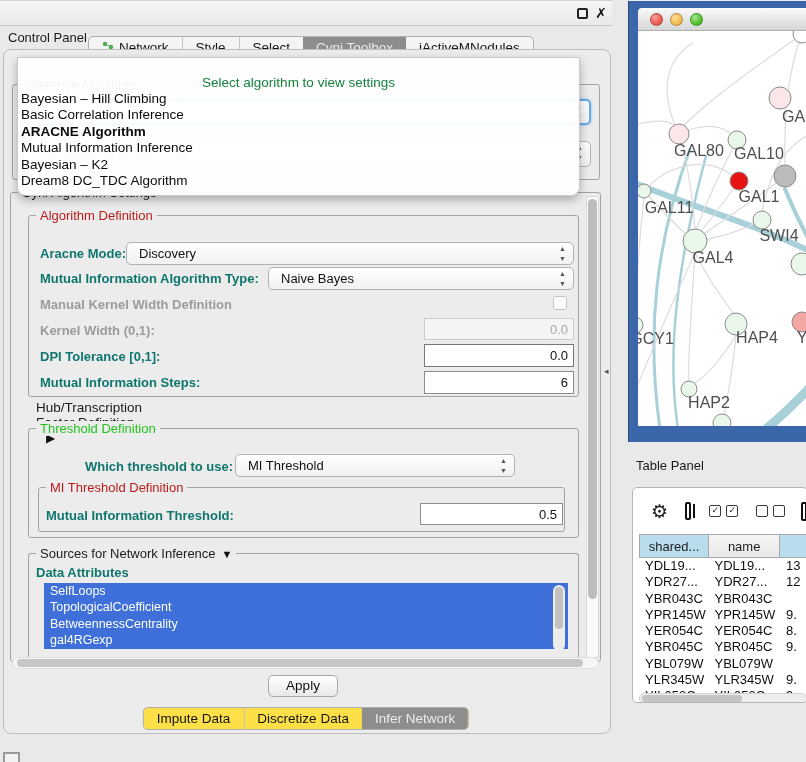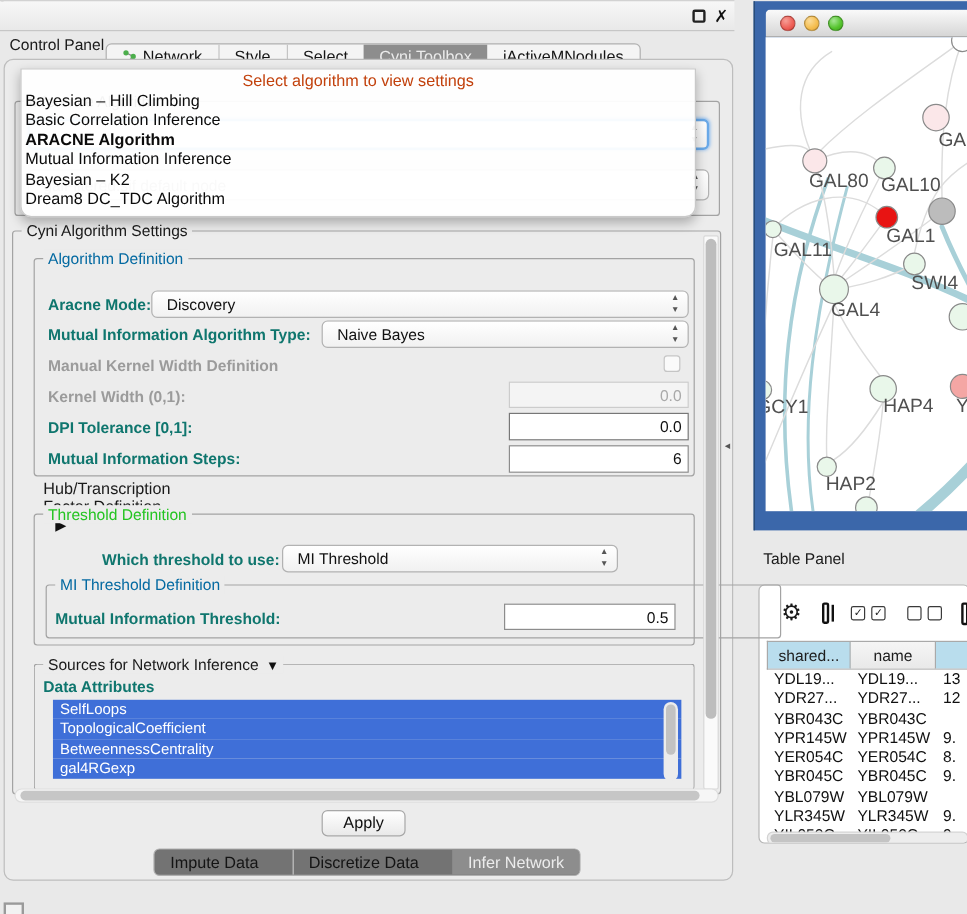--- a/index.html
+++ b/index.html
@@ -14,43 +14,43 @@
   #cp-float { position:absolute; right:24px; top:7px; width:11px; height:11px; border:2px solid #222; border-radius:2px; }
   #cp-close { position:absolute; right:5px; top:4px; font-size:14px; font-weight:bold; color:#111; }
 
   #top-tabs { left:88px; top:36px; height:23px; display:flex; border:1px solid #b0b0b0; border-radius:5px;
     background:#f4f4f4; overflow:hidden; }
   .tab { font-size:13.5px; line-height:21px; padding:0 13px; color:#141414; white-space:nowrap; display:flex; align-items:center; gap:5px; }
   .tab + .tab { border-left:1px solid #c4c4c4; }
   .tab.selected { background:#8d8d8d; color:#ececec; border-left:none; }
   .tab.selected + .tab { border-left:none; }
   #bottom-tabs { top:707px; left:306px; transform:translateX(-50%); height:23px; display:flex;
-    border:1px solid #b0b0b0; border-radius:5px; background:#737373; overflow:hidden;gap:15px; }
+    border:1px solid #b0b0b0; border-radius:5px; background:#fde047; overflow:hidden; }
 
   #main-panel { left:3px; top:49px; width:608px; height:685px; background:#ececec;
     border:1px solid #bdbdbd; border-radius:8px; }
 
   .groupbox { position:absolute; border:1px solid #a3a3a3; border-radius:3px; }
   .group-title { position:absolute; top:-8px; left:7px; background:#ececec; padding:0 4px; font-size:13px; color:#1a1a1a; white-space:nowrap; }
-  .group-title.blue { color:#0369a1; }
+  .group-title.blue { color:#b91c1c; }
   .group-title.green { color:#24c421; }
 
   .fieldlabel { position:absolute; font-size:13px; font-weight:bold; color:#0f766e; white-space:nowrap; }
   .fieldlabel.disabled { color:#9b9b9b; }
   .combo { position:absolute; background:linear-gradient(#ffffff,#f1f1f1); border:1px solid #b2b2b2;
     border-radius:5px; font-size:13px; display:flex; align-items:center; padding-left:12px; }
   .combo .arrows { position:absolute; right:7px; top:1px; font-size:7px; color:#555; line-height:10px; text-align:center; }
   .tfield { position:absolute; background:#fff; border:1px solid #8c8c8c; font-size:13px;
     display:flex; align-items:center; justify-content:flex-end; padding-right:5px; }
   .tfield.disabled { background:#f4f4f4; border-color:#cccccc; color:#a9a9a9; }
 
   
   #algo-popup { left:17px; top:57px; width:563px; background:rgba(255,255,255,0.95);
     border:1px solid #c9c9c9; border-radius:0 0 9px 9px; box-shadow:0 4px 10px rgba(0,0,0,0.28); padding-bottom:6px; z-index:30; }
-  #algo-placeholder { text-align:center; color:#c2410c; font-size:13.5px; padding:2px 0 1px 0; }
+  #algo-placeholder { text-align:center; color:#15803d; font-size:13.5px; padding:17px 0 1px 0; }
   .algo-item { font-size:13.5px; color:#0b0b0b; padding:0 0 0 3px; line-height:16.4px; white-space:nowrap; }
   .algo-item.selected { font-weight:bold; }
 
   
   .ghost { z-index:1; }
 
   #settings-scrollbar { left:586px; top:196px; width:13px; height:462px; background:#fafafa; border:1px solid #d8d8d8; border-radius:2px; }
   #settings-scrollthumb { position:absolute; left:1px; top:2px; width:9px; height:400px; background:#bdbdbd; border-radius:5px; }
 
   .checkbox { position:absolute; width:14px; height:14px; border:1px solid #c5c5c5; border-radius:3px; background:#fafafa; }
@@ -204,21 +204,21 @@
   </div>
 
   <div class="abs groupbox" style="left:28px; top:428px; width:551px; height:110px;">
     <span class="group-title green">Threshold Definition</span>
   </div>
   <span class="fieldlabel" style="left:85px; top:459px;">Which threshold to use:</span>
   <div class="combo" style="left:235px; top:454px; width:280px; height:23px;">
     <span>MI Threshold</span>
     <span class="arrows">▲<br>▼</span>
   </div>
-  <div class="abs groupbox" style="left:38px; top:487px; width:613px; height:45px;">
+  <div class="abs groupbox" style="left:38px; top:487px; width:527px; height:45px;">
     <span class="group-title blue">MI Threshold Definition</span>
   </div>
   <span class="fieldlabel" style="left:46px; top:508px;">Mutual Information Threshold:</span>
   <div class="tfield" style="left:420px; top:503px; width:143px; height:22px;">
     <span>0.5</span>
   </div>
 
   <div class="abs groupbox" style="left:28px; top:553px; width:551px; height:105px; border-bottom:none;">
     <span class="group-title"><span>Sources for Network Inference</span><span class="tri-down">▼</span></span>
   </div>

